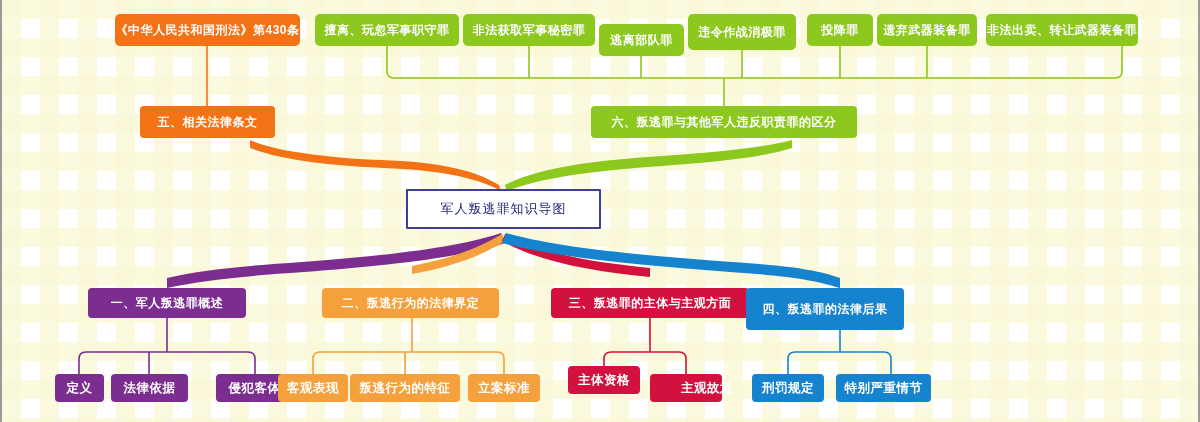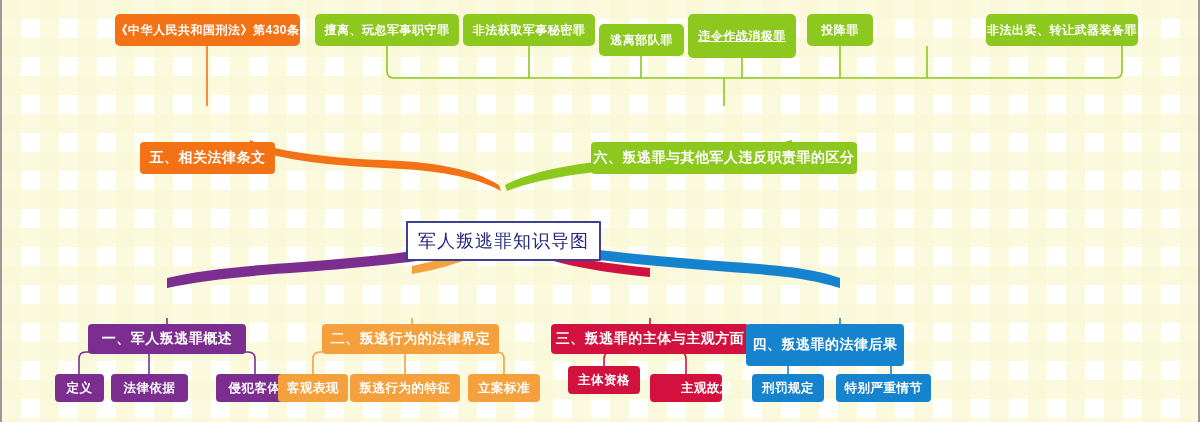--- a/index.html
+++ b/index.html
@@ -42,31 +42,29 @@
     justify-content: center;
     white-space: nowrap;
     font-weight: bold;
     letter-spacing: 0.5px;
     z-index: 5;
   }
   .node-root {
     background: #ffffff;
     border: 2px solid #3b3f96;
     color: #23267a;
-    font-size: 18px;
+    font-size: 13px;
     border-radius: 1px;
     font-weight: normal;
     letter-spacing: 1px;
-    margin-top: 32px;
   }
   .node-branch {
     color: #ffffff;
-    font-size: 14px;
+    font-size: 12px;
     border-radius: 4px;
-    margin-top: 36px;
   }
   .node-leaf {
     color: #ffffff;
     font-size: 12.5px;
     border-radius: 4px;
   }
   .node-top {
     color: #ffffff;
     font-size: 12px;
     border-radius: 5px;
@@ -161,24 +159,25 @@
   </svg>
 
   <div class="node node-top c-orange2" style="left:113px; top:14px; width:185px; height:32px;">《中华人民共和国刑法》第430条</div>
 
   <div class="node node-top c-green" style="left:313px; top:14px; width:144px; height:32px;">擅离、玩忽军事职守罪</div>
 
   <div class="node node-top c-green" style="left:461px; top:14px; width:132px; height:32px;">非法获取军事秘密罪</div>
 
   <div class="node node-top c-green" style="left:597px; top:24px; width:85px; height:32px;">逃离部队罪</div>
 
-  <div class="node node-top c-green" style="left:686px; top:14px; width:108px; height:44px;text-decoration:underline;">违令作战消极罪</div>
+  <div class="node node-top c-green" style="left:686px; top:14px; width:108px; height:36px;">违令作战消极罪</div>
 
   <div class="node node-top c-green" style="left:805px; top:14px; width:66px; height:32px;">投降罪</div>
 
+  <div class="node node-top c-green" style="left:875px; top:14px; width:100px; height:32px;">遗弃武器装备罪</div>
 
   <div class="node node-top c-green" style="left:984px; top:14px; width:152px; height:32px;">非法出卖、转让武器装备罪</div>
 
   <div class="node node-branch c-orange2" style="left:138px; top:106px; width:135px; height:32px;">五、相关法律条文</div>
 
   <div class="node node-branch c-green" style="left:589px; top:106px; width:266px; height:32px;">六、叛逃罪与其他军人违反职责罪的区分</div>
 
   <div class="node node-root" style="left:404px; top:189px; width:195px; height:40px;">军人叛逃罪知识导图</div>
 
   <div class="node node-branch c-purple" style="left:86px; top:288px; width:158px; height:30px;">一、军人叛逃罪概述</div>

